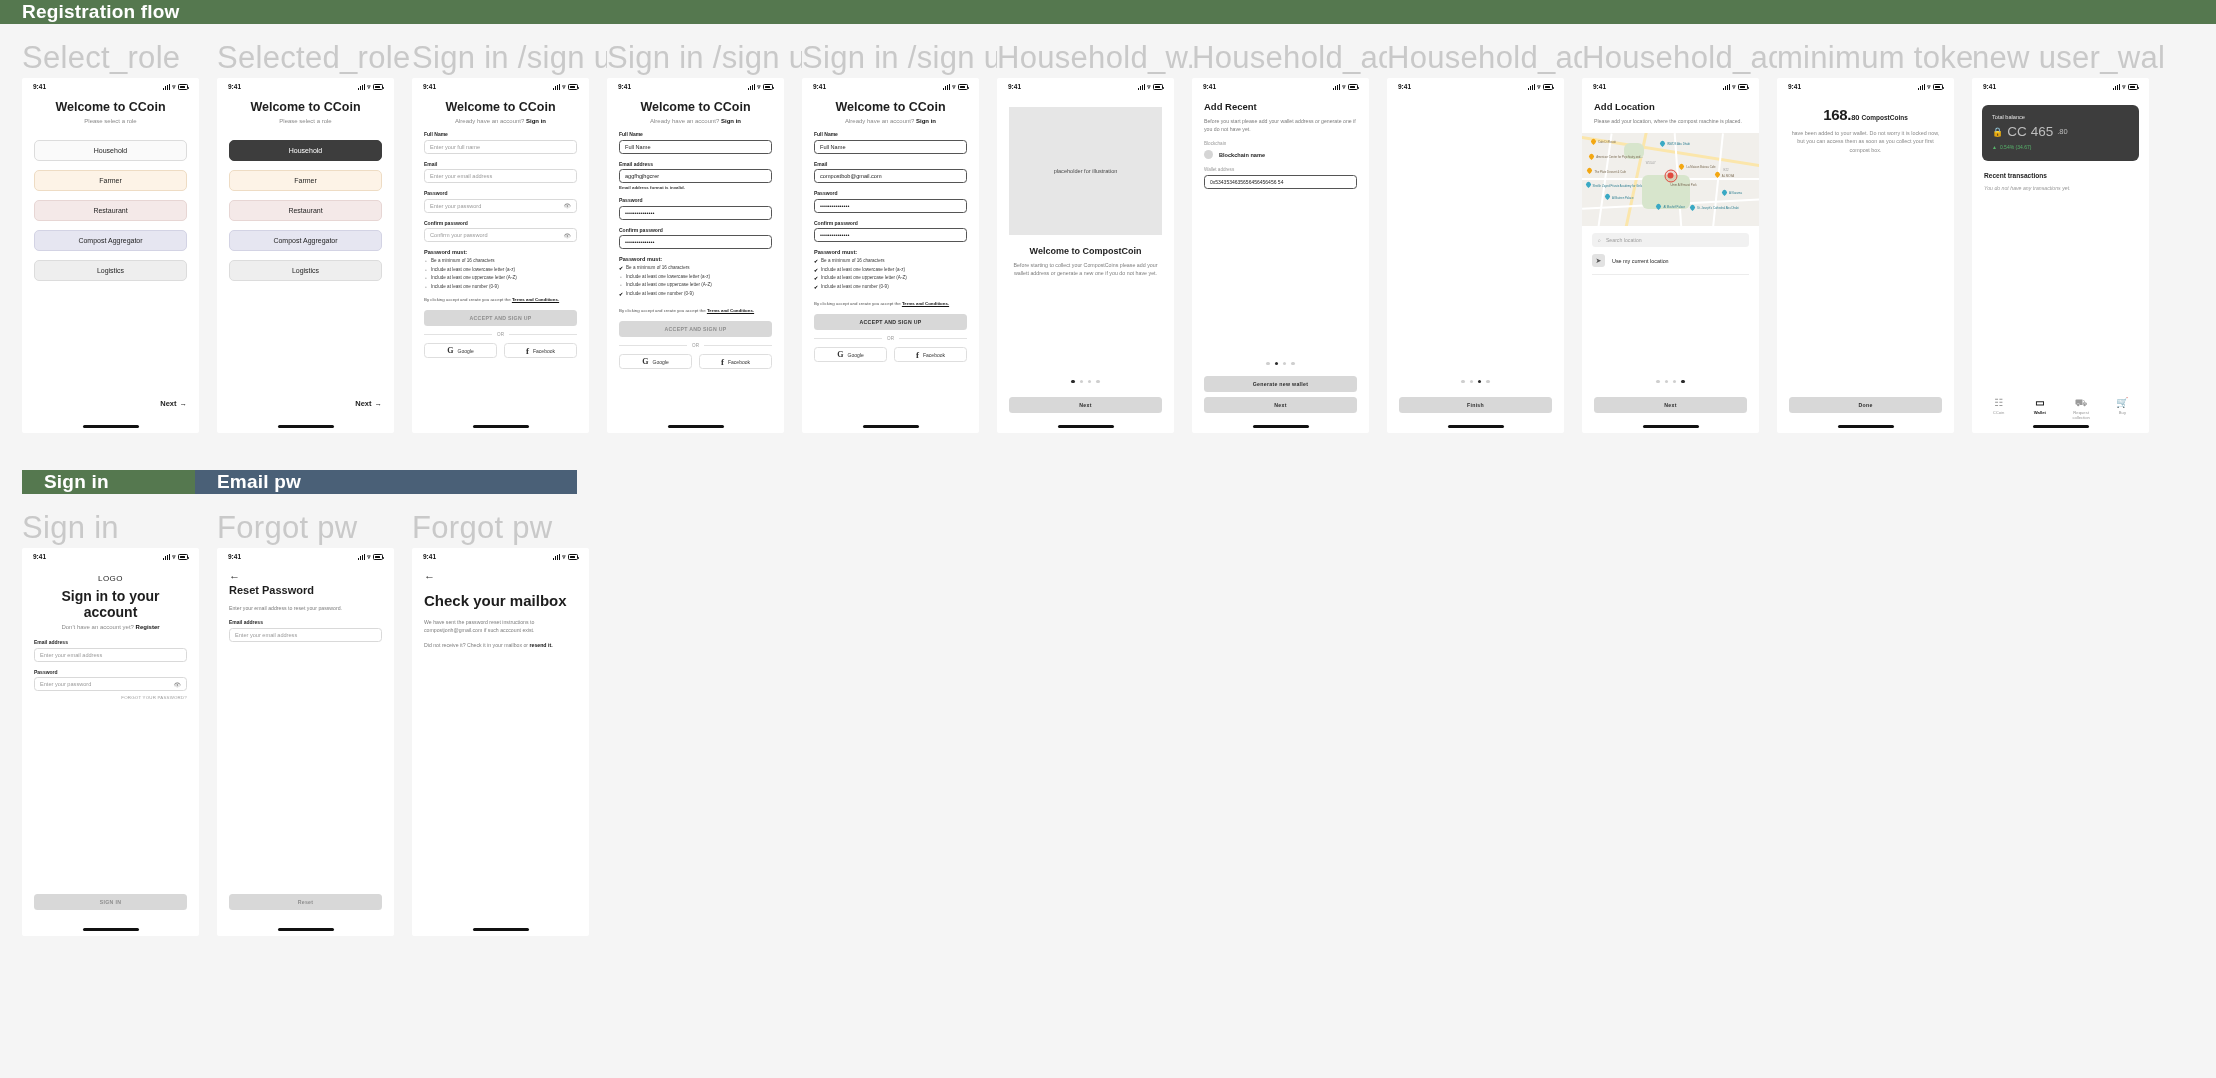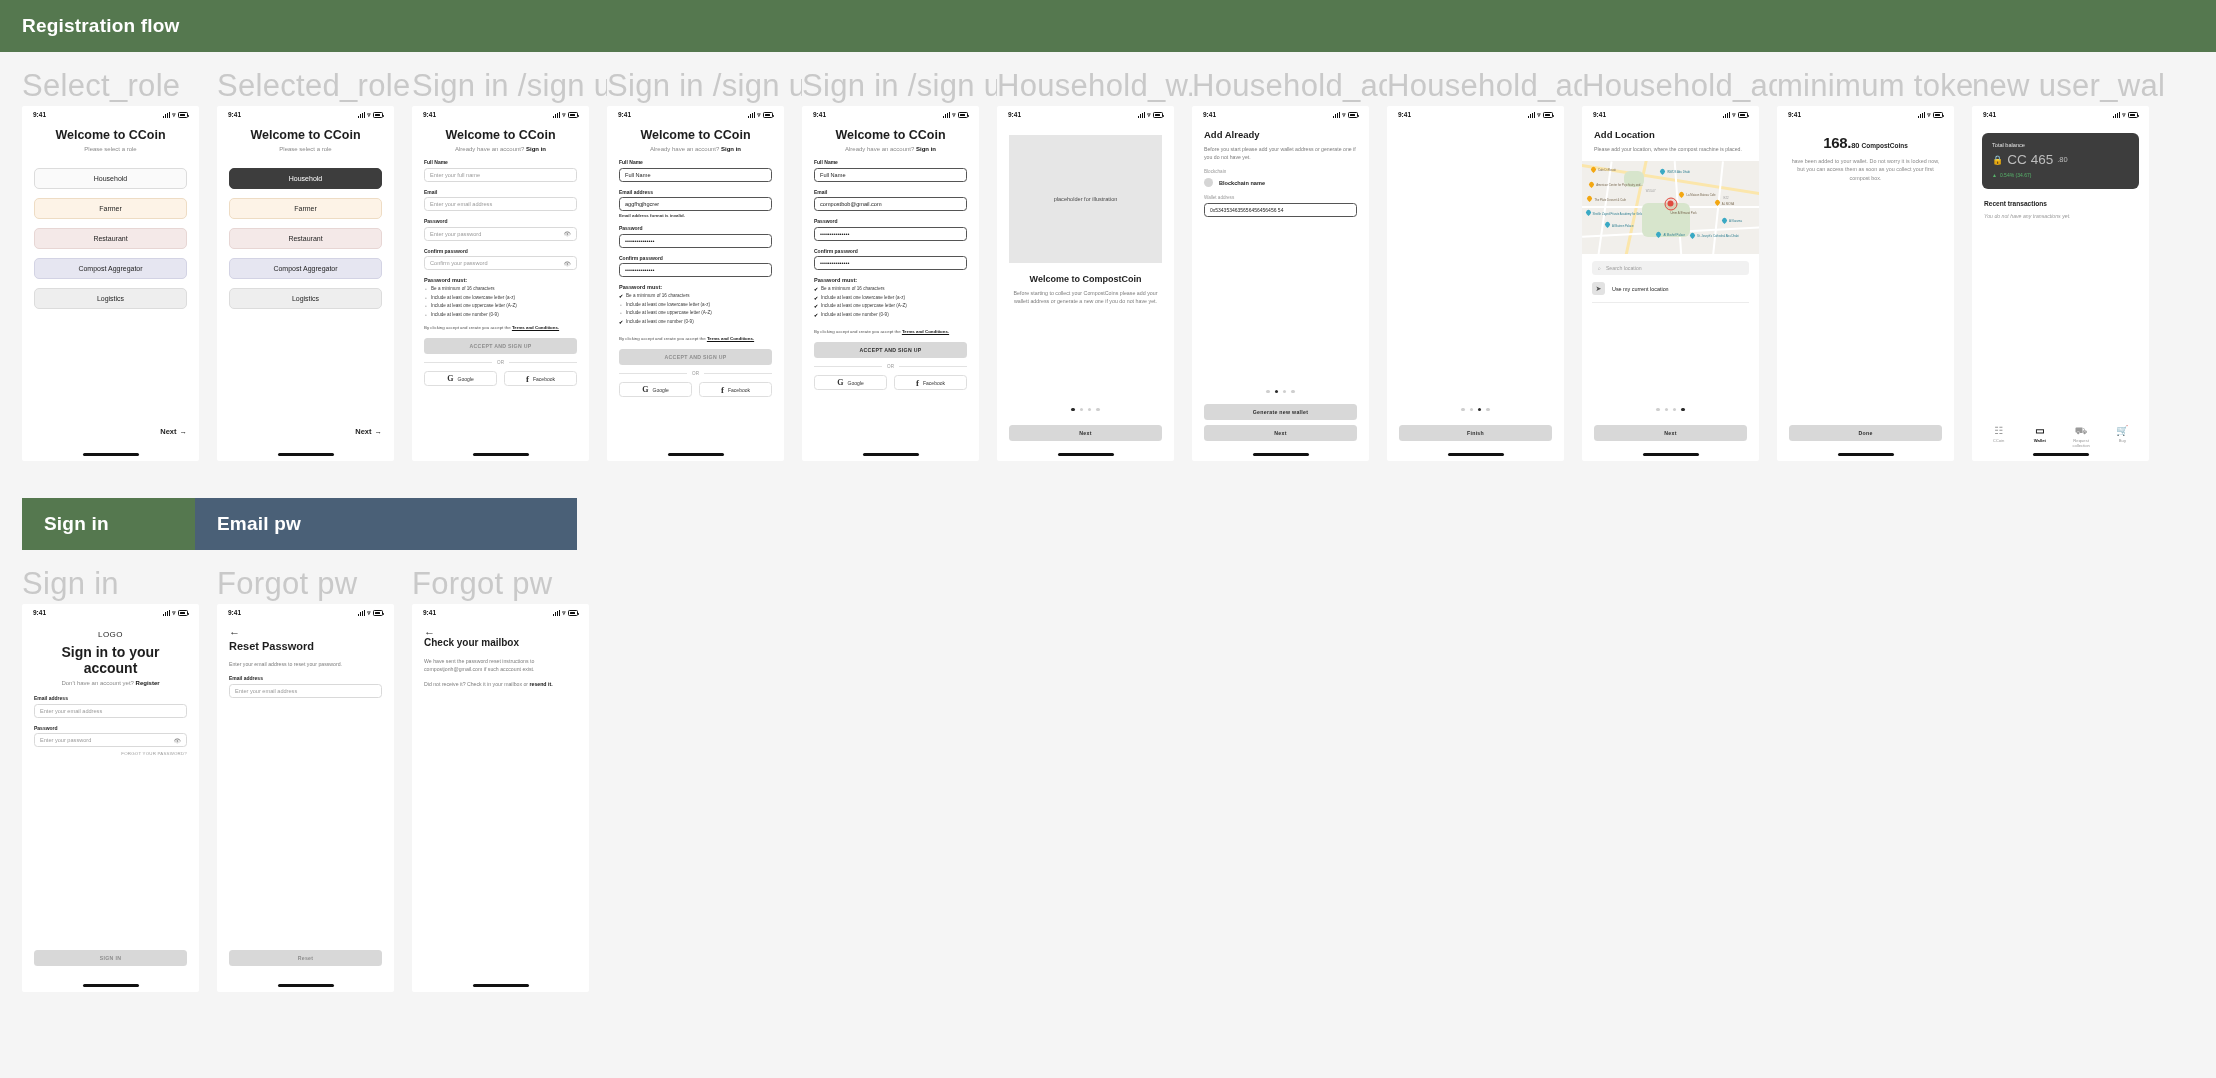--- a/index.html
+++ b/index.html
@@ -5,21 +5,21 @@
   * { box-sizing: border-box; margin: 0; padding: 0; }
   html, body {
     width: 2216px; height: 1078px;
     background: #f5f5f5;
     font-family: "Liberation Sans", sans-serif;
     overflow: hidden;
   }
 
   
   .banner {
-    height: 52px;
+    height: 24px;
     display: flex; align-items: center;
     padding-left: 22px;
     color: #ffffff;
     font-size: 19px;
     font-weight: bold;
     letter-spacing: .2px;
   }
   .banner-green { background: #55784f; }
   .banner-blue  { background: #4a6077; }
 
@@ -704,21 +704,21 @@
               <i></i>
             </span>
       <span class="wifi">▿</span>
       <span class="batt">
               <b></b>
             </span>
     </span>
   </div>
 
       <div class="pad">
-        <div class="h1-left">Add Already</div>
+        <div class="h1-left">Add Recent</div>
         <div class="p-left">Before you start please add your wallet address or generate one if you do not have yet.</div>
         <div class="tiny-label">Blockchain</div>
         <div class="chain-row">
           <span class="chain-dot"></span>
           <span class="chain-name">Blockchain name</span>
         </div>
         <div class="tiny-label">Wallet address</div>
         <div class="fld filled" style="margin-top:2.5px">
           <span style="font-size:5px">0x5343534635656456456456 54</span>
         </div>
@@ -1073,21 +1073,21 @@
             </span>
       <span class="wifi">▿</span>
       <span class="batt">
               <b></b>
             </span>
     </span>
   </div>
 
       <div class="pad">
         <div class="back">←</div>
-        <div class="h1-left" style="font-size:10px;margin-top:0">Check your mailbox</div>
+        <div class="h1-left" style="font-size:15px;margin-top:11px">Check your mailbox</div>
         <div class="p-left" style="margin-top:9px">We have sent the password reset instructions to compostjonh@gmail.com if such acccount exist.</div>
         <div class="p-left" style="margin-top:7px">
           <span>Did not receive it? Check it in your mailbox or </span><b style="color:#111">resend it.</b>
         </div>
       </div>
       <div class="home-indicator"></div>
     </div>
   </div>
 
 </div>

